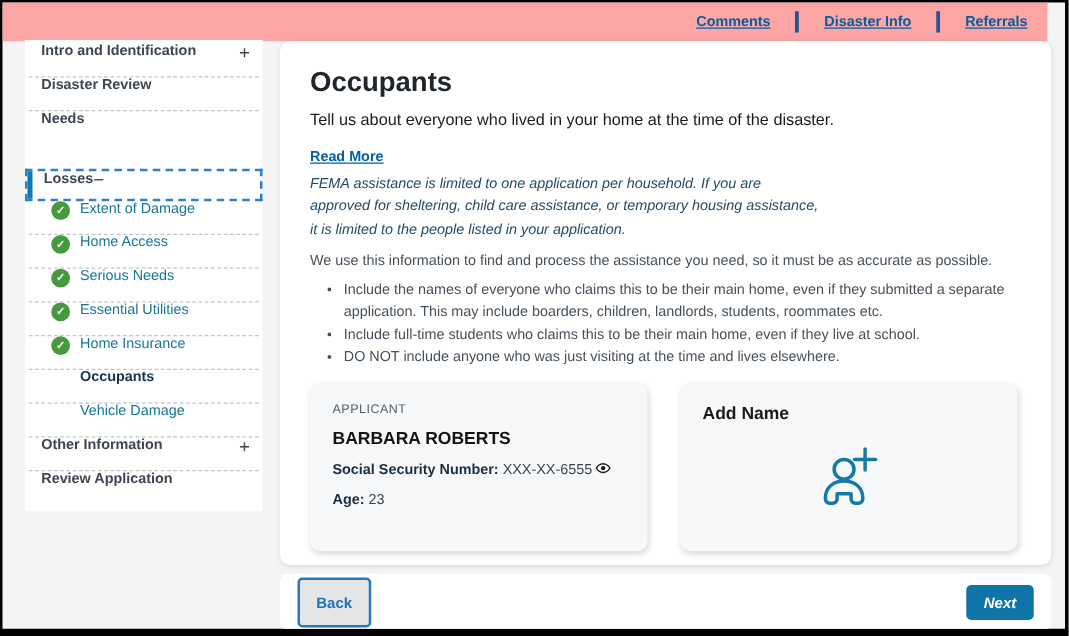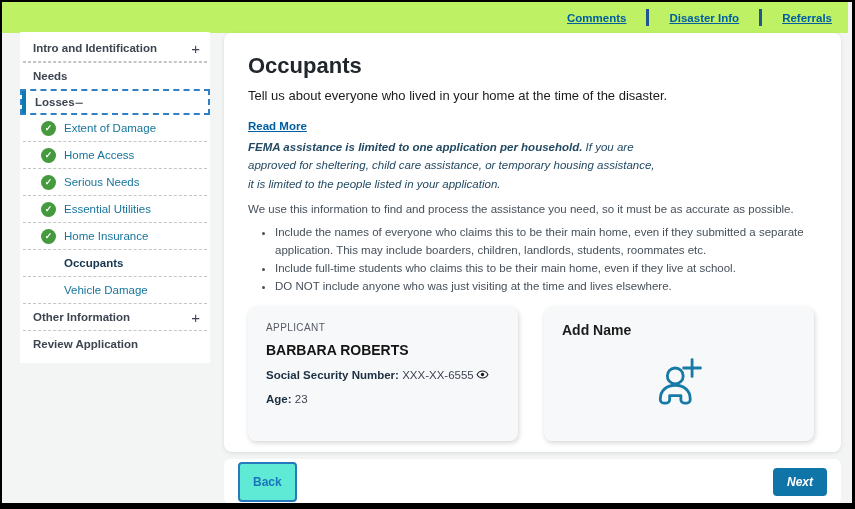--- a/index.html
+++ b/index.html
@@ -7,74 +7,75 @@
   body { font-family:"Liberation Sans", sans-serif; }
 
   .frame {
     position:relative; width:855px; height:509px;
     border:2px solid #000; border-bottom-width:6px; border-right-width:3px;
     background:#f3f4f4; overflow:hidden;
   }
 
   
   .topbar {
-    position:absolute; top:0; left:0; right:4px; height:31px;
-    background:#bef264; display:flex; align-items:center; justify-content:flex-end;
+    position:absolute; top:0; left:0; right:14px; height:31px;
+    background:#fca5a5; display:flex; align-items:center; justify-content:flex-end;
     gap:20px; padding-right:16px;
   }
   .toplink {
     font-size:11.5px; color:#005ea2; text-decoration:underline;
     font-weight:600; cursor:pointer;
   }
   .vbar { width:3px; height:17px; background:#205493; }
 
   
   .sidebar {
     position:absolute; left:18px; top:30px; width:190px;
     background:#fff; padding:3px 0 6px 0;
   }
   .srow {
-    height:26px; display:flex; align-items:center;
+    height:26px; display:flex; align-items:flex-start;
     padding:0 10px 0 13px; font-size:11.5px;
   }
   .srow.toplevel { color:#3d4551; font-weight:700; justify-content:space-between; }
   .expander { font-size:15px; font-weight:400; color:#3d4551; line-height:1; cursor:pointer; }
   .sep { border-top:1px dashed #c3c6c9; margin:0 3px; height:0; }
 
   .srow.sub { padding-left:21px; color:#17759c; cursor:pointer; }
   .check {
     width:15px; height:15px; border-radius:50%; background:#459a3e;
     color:#fff; font-size:9px; line-height:15px; text-align:center;
     margin-right:8px; flex:0 0 auto; font-weight:700;
   }
   .srow.sub.noicon { padding-left:44px; }
   .srow.sub.current { color:#15354e; font-weight:700; cursor:default; }
 
   .srow.active-section {
     position:relative; border:2px dashed #2e81c4; font-weight:700; color:#3d4551;
     padding-left:13px;
+    margin-top:20px;
   }
   .active-bar {
     position:absolute; left:0; top:0; bottom:0; width:4px; background:#0e79b2;
   }
 
   
   .main-card {
     position:absolute; left:222px; top:31px; width:617px; height:419px;
     background:#fff; border-radius:8px; box-shadow:0 1px 4px rgba(0,0,0,.10);
     padding:20px 24px 18px 24px;
   }
   .h1 { font-size:22px; font-weight:600; color:#20262c; margin-bottom:9px; }
   .subtitle { font-size:13px; color:#1b1b1b; margin-bottom:13px; }
   .read-more {
     display:inline-block; font-size:11.5px; font-weight:700; color:#005ea2;
     text-decoration:underline; cursor:pointer; margin-bottom:6px;
   }
   .fema-note { font-style:italic; font-size:11.5px; color:#234a63; line-height:1.6; margin-bottom:10px; }
-  .fema-note b { font-weight:700; }
+  .fema-note b { font-weight:400; }
   .info { font-size:11.5px; color:#46505a; margin-bottom:9px; }
   ul.bullets { margin:0 0 12px 27px; }
   ul.bullets li { font-size:11.5px; color:#46505a; line-height:1.55; }
   .click-line { font-size:11.5px; color:#1b1b1b; margin-bottom:14px; }
   .click-line .b { font-weight:700; }
 
   .cards-row { display:flex; gap:26px; }
   .pcard {
     width:270px; height:134px; background:#f7f8f9; border-radius:8px;
     box-shadow:1px 2px 5px rgba(0,0,0,.16); padding:15px 18px; position:relative;
@@ -89,21 +90,21 @@
   .add-title { font-size:14px; font-weight:700; color:#1b1b1b; }
   .add-icon { position:absolute; left:50%; top:57%; transform:translate(-50%,-50%); }
 
   
   .footer-strip {
     position:absolute; left:222px; top:457px; width:617px; height:45px;
     background:#fff; border-radius:6px; display:flex; align-items:center;
     justify-content:space-between; padding:0 14px;
   }
   .btn-back {
-    background:#5eead4; border:2px solid #2679bd; color:#1a75bc; font-weight:700;
+    background:#e5e5e5; border:2px solid #2679bd; color:#1a75bc; font-weight:700;
     font-size:12px; padding:11px 13px; border-radius:4px; cursor:pointer;
     font-family:"Liberation Sans", sans-serif;
   }
   .btn-next {
     background:#0f74a8; border:none; color:#fff; font-weight:700;
     font-size:12px; padding:7px 14px; border-radius:4px; cursor:pointer;
     font-family:"Liberation Sans", sans-serif;
     font-style:italic;
   }
 </style>
@@ -121,20 +122,23 @@
   </div>
 
   <nav class="sidebar">
 
     <div class="srow toplevel">
       <span>Intro and Identification</span>
       <span class="expander">+</span>
     </div>
     <div class="sep"></div>
 
+    <div class="srow toplevel">
+      <span>Disaster Review</span>
+    </div>
     <div class="sep"></div>
 
     <div class="srow toplevel">
       <span>Needs</span>
     </div>
 
     <div class="srow active-section">
       <span class="active-bar"></span>
       <span>Losses</span>
       <span class="expander">−</span>

